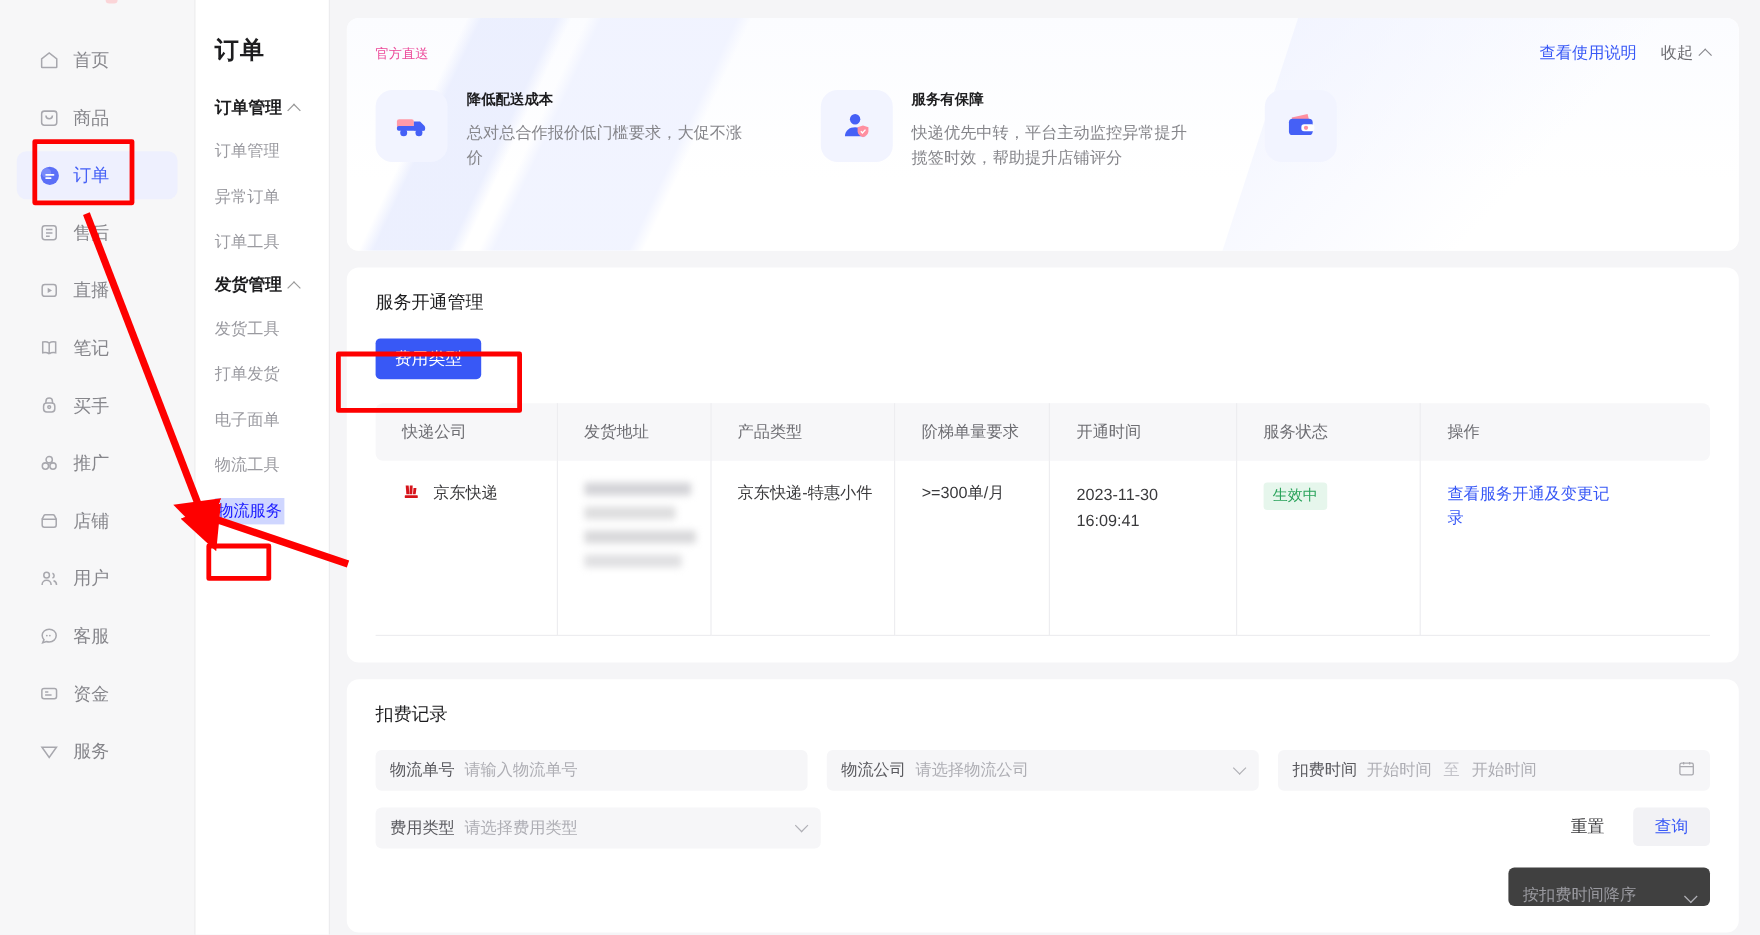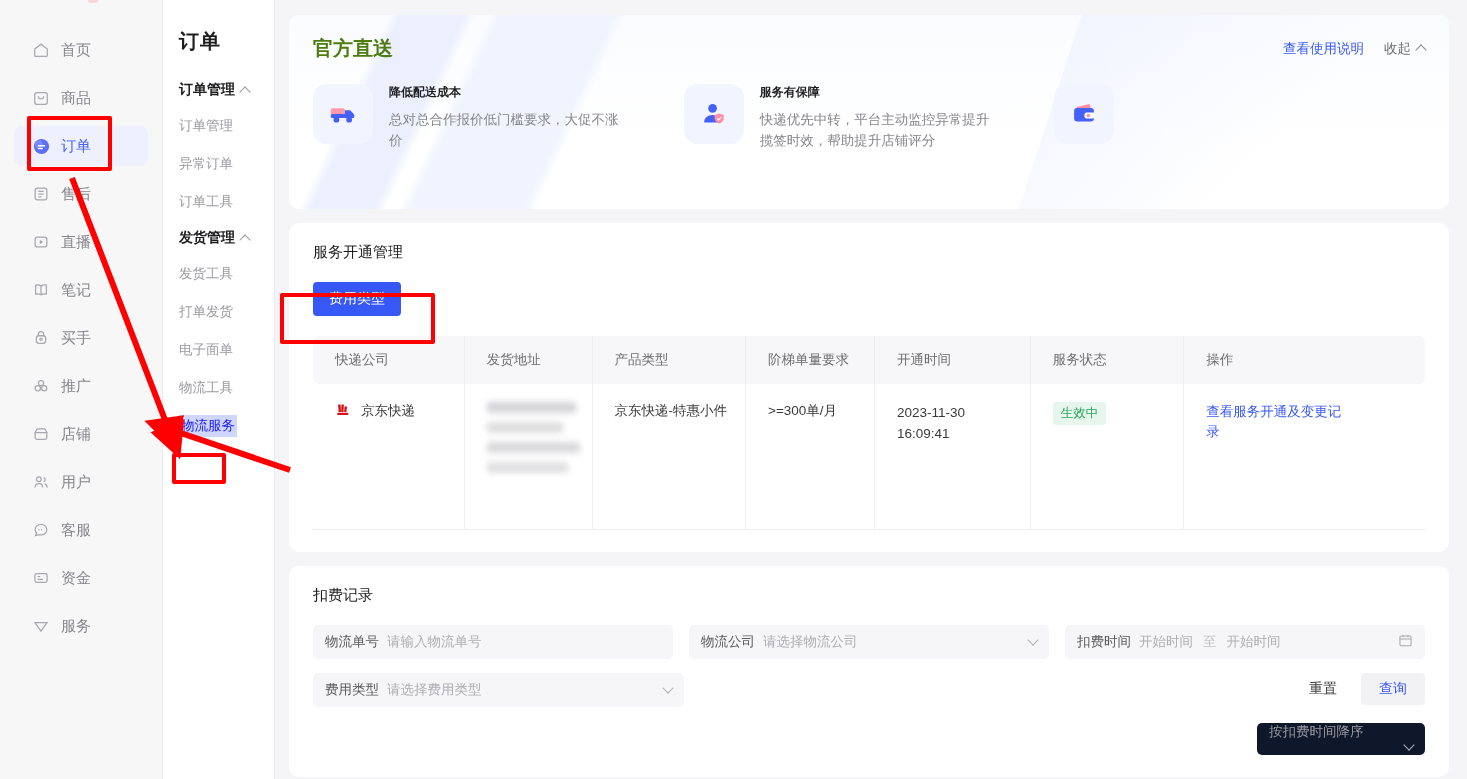--- a/index.html
+++ b/index.html
@@ -95,21 +95,21 @@
   }
   .banner-bg2 {
     position:absolute; right:-30px; top:-60px; width: 420px; height: 260px;
     background: linear-gradient(120deg, rgba(238,241,255,.75), rgba(255,255,255,0) 60%);
     transform: skewX(-18deg);
     pointer-events:none;
   }
   .banner-head {
     position: relative; display: flex; align-items: center; justify-content: space-between;
   }
-  .banner-title { font-size: 20px; font-weight: 700; color: #4d7c0f; }
+  .banner-title { font-size: 11px; font-weight: 400; color: #ec4899; }
   .banner-actions { display: flex; align-items: center; gap: 20px; font-size: 13.5px; }
   .link-blue { color: #3858f6; cursor: pointer; }
   .collapse { color: #6e6e73; display: flex; align-items: center; gap: 6px; cursor: pointer; }
   .chev-up {
     display:inline-block; width: 8px; height: 8px;
     border-left: 1.3px solid #8a8a8f; border-top: 1.3px solid #8a8a8f;
     transform: rotate(45deg); margin-top: 3px;
   }
   .feature-strip {
     position: relative; margin-top: 22px;
@@ -180,23 +180,23 @@
   .btn-ghost {
     background: transparent; border: none; color: #3a3a3c; font-size: 14px;
     padding: 7px 14px; cursor: pointer; font-family: inherit;
   }
   .btn-soft {
     background: #f2f2f5; border: none; color: #3858f6; font-size: 14px;
     padding: 7px 18px; border-radius: 4px; cursor: pointer; font-family: inherit;
   }
   .sort-row { display: flex; justify-content: flex-end; margin-top: 16px; }
   .sort-sel {
-    background: #0f172a; border-radius: 5px; height: 32px; width: 168px;
-    display: flex; align-items: flex-start; padding: 0 12px;
-    font-size: 13.5px; color: #9a9aa0; cursor: pointer; flex-direction: column;
+    background: #404040; border-radius: 5px; height: 32px; width: 168px;
+    display: flex; align-items: flex-end; padding: 0 12px;
+    font-size: 13.5px; color: #9a9aa0; cursor: pointer;
   }
 
   
   .anno { position: absolute; border: 4px solid #fe0000; border-radius: 2px; pointer-events: none; z-index: 50; }
   .anno-arrow { position: absolute; left:0; top:0; width: 1467px; height: 779px; pointer-events: none; z-index: 49; }
 
   
   .cut-pill { position: absolute; top: -6px; left: 247px; width: 200px; height: 8px; background: #ececef; border-radius: 4px; }
   .cut-dot { position: absolute; top: -5px; left: 88px; width: 10px; height: 8px; background: #fbd5d8; border-radius: 3px; }
 </style>

